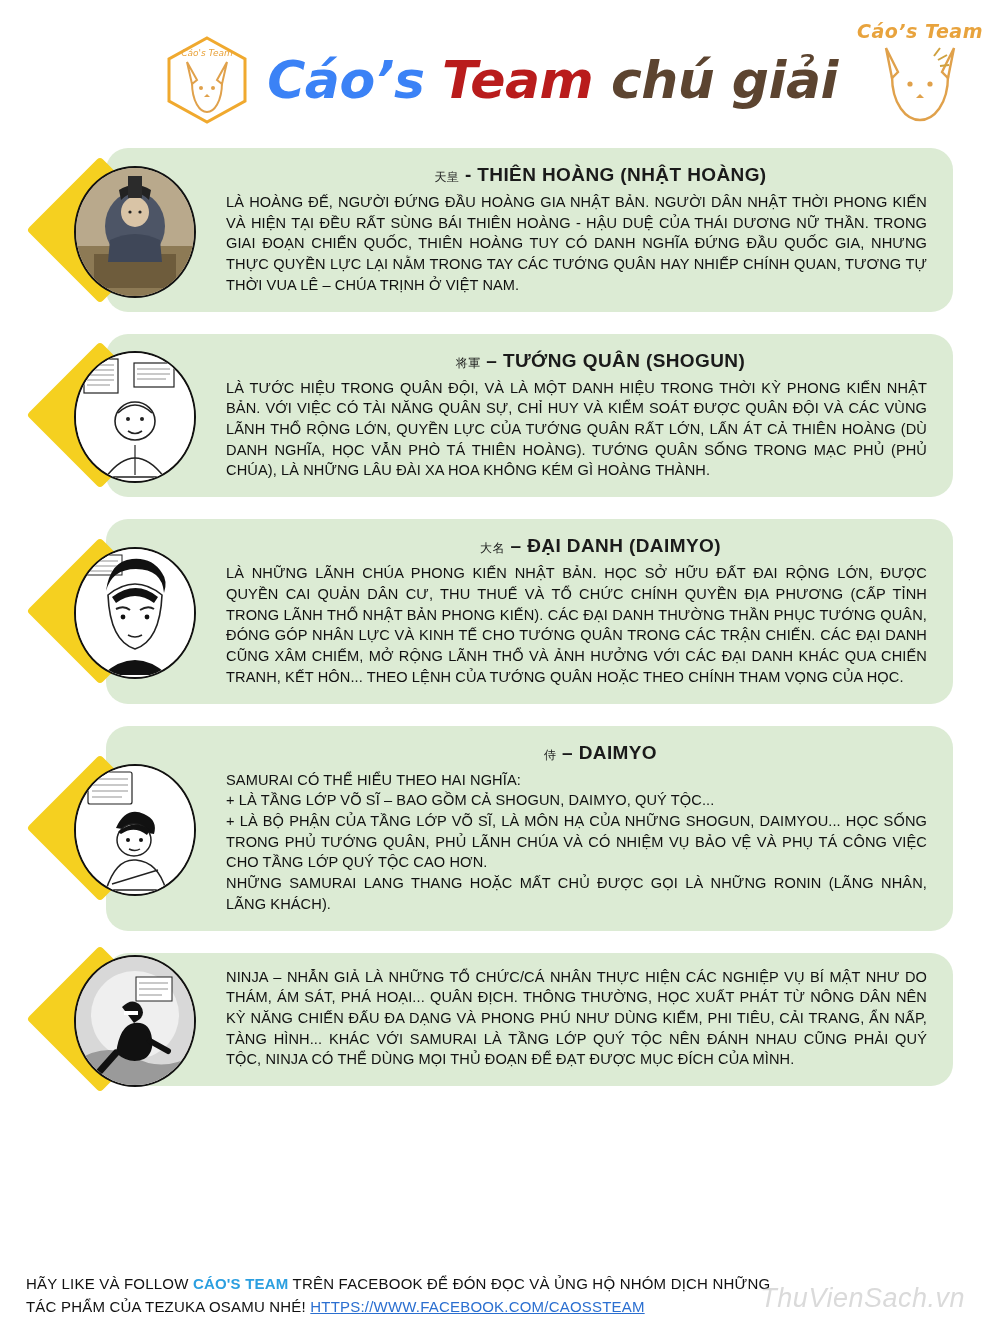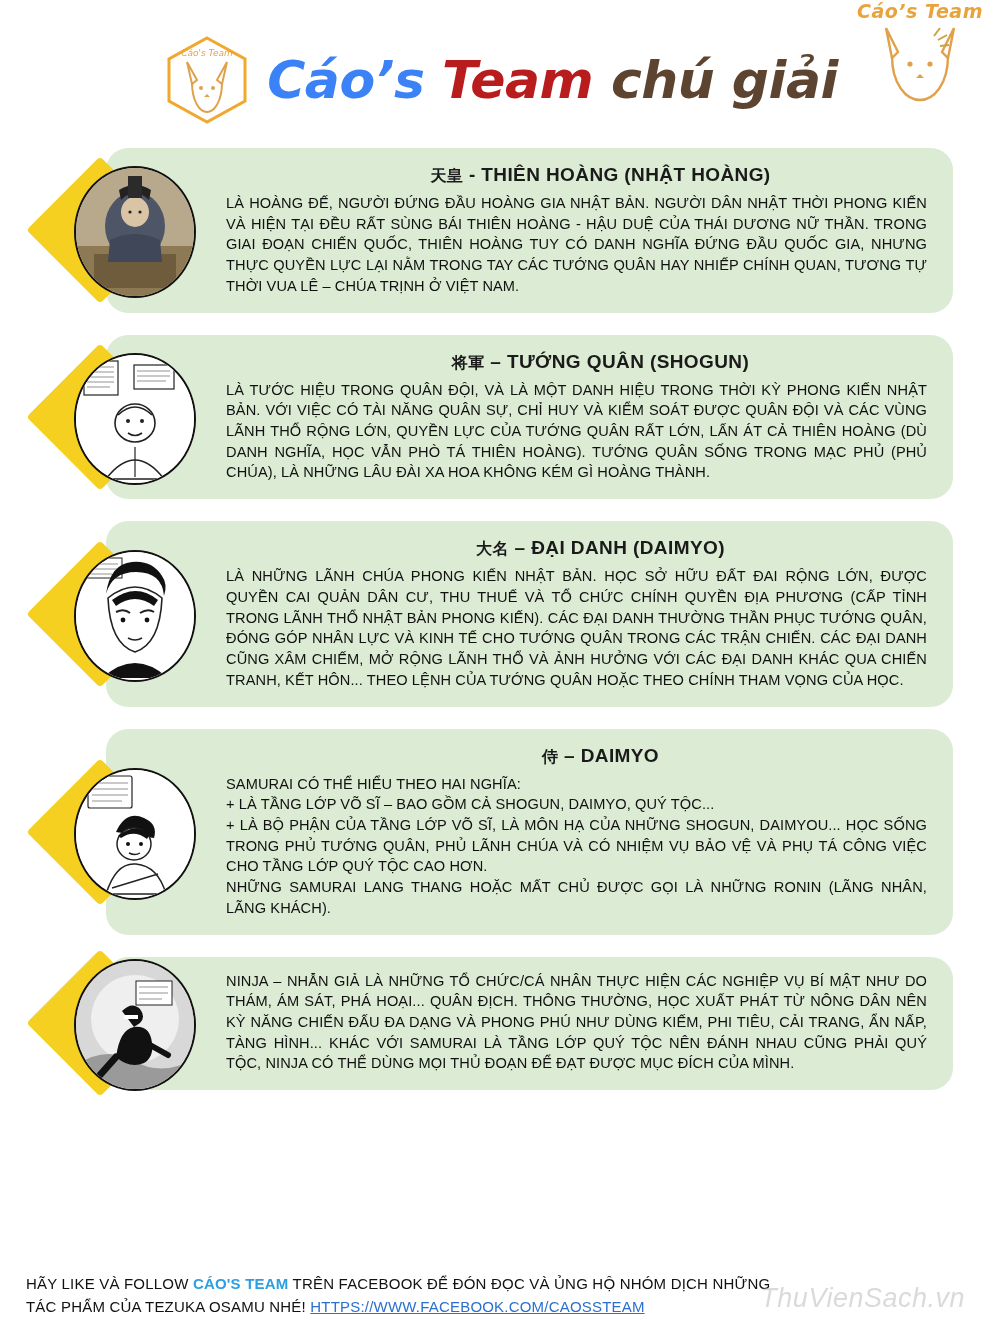--- a/index.html
+++ b/index.html
@@ -16,21 +16,21 @@
   }
 
   
   .header {
     position: relative;
     height: 140px;
   }
   .corner-logo {
     position: absolute;
     right: 14px;
-    top: 0;
+    top: 20px;
     width: 130px;
     height: 120px;
     text-align: center;
   }
   .corner-logo .corner-text {
     font-family: "DejaVu Sans", sans-serif;
     font-style: italic;
     font-weight: bold;
     font-size: 19px;
     color: #e8a33d;
@@ -82,22 +82,22 @@
   .entry-title {
     text-align: center;
     font-size: 19px;
     font-weight: bold;
     color: #1a1a1a;
     letter-spacing: 0.4px;
     margin: 2px 0 6px 0;
   }
   .entry-title .kanji {
     font-family: "DejaVu Sans", sans-serif;
-    font-weight: bold;
-    font-size: 16px;
+    font-weight: normal;
+    font-size: 12px;
     margin-left: 48px;
   }
   .entry-body {
     font-size: 14.6px;
     line-height: 1.42;
     color: #111111;
     text-align: justify;
     letter-spacing: 0.1px;
     white-space: pre-line;
   }

